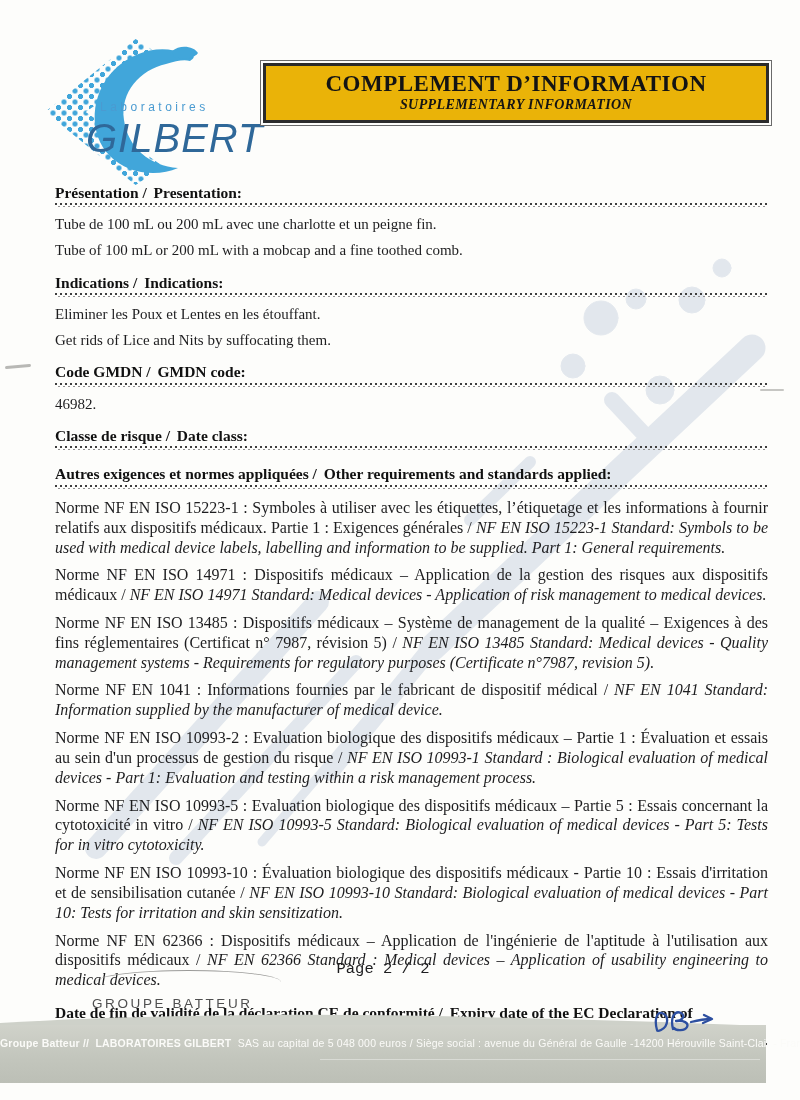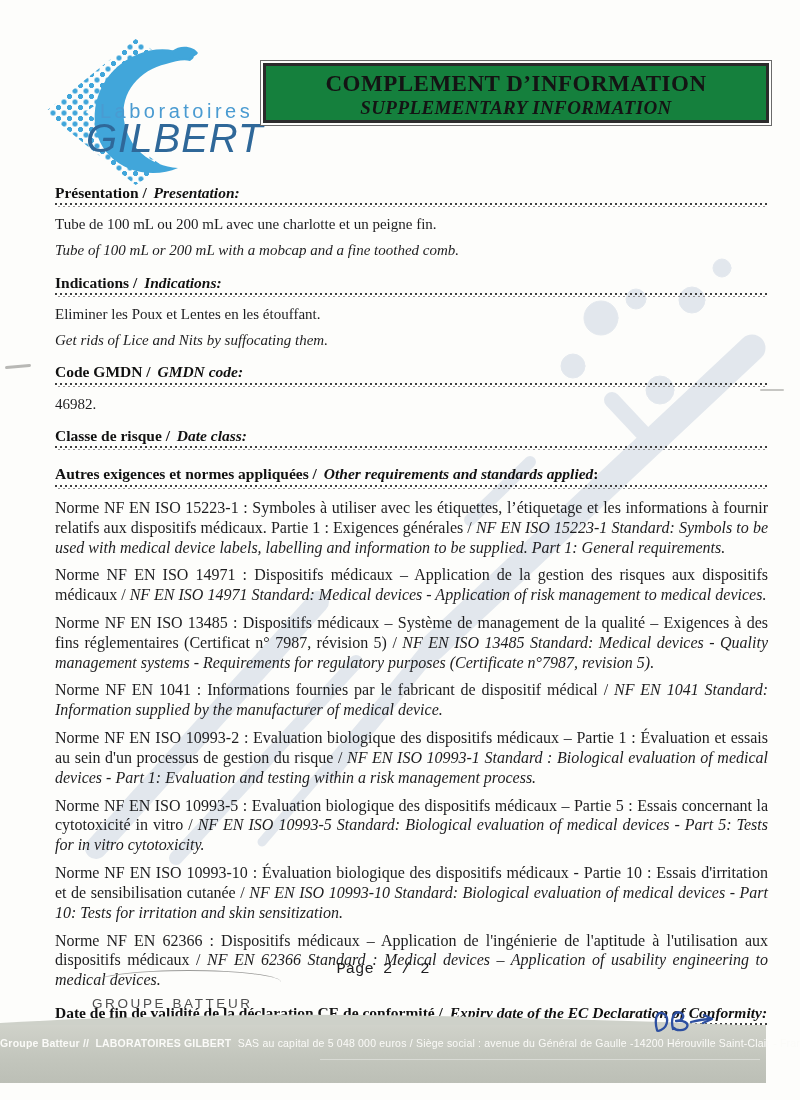--- a/index.html
+++ b/index.html
@@ -14,42 +14,42 @@
 
   
   .logo{position:absolute;left:56px;top:40px;width:200px;height:145px;z-index:2;}
   .logo-dots{position:absolute;left:-14px;top:-4px;width:156px;height:152px;
     background-image:radial-gradient(circle,#41a6da 2.3px,rgba(0,0,0,0) 2.9px),
                      radial-gradient(circle,#41a6da 2.3px,rgba(0,0,0,0) 2.9px);
     background-size:11px 11px,11px 11px;background-position:0 0,5.5px 5.5px;
     clip-path:polygon(60% 2%,2% 50%,60% 98%,78% 86%,28% 50%,78% 14%);}
   .logo-crescent{position:absolute;left:22px;top:2px;}
   .logo-labo{position:absolute;left:44px;top:60px;font-family:"Liberation Sans",sans-serif;
-    font-size:20px;letter-spacing:3.5px;color:#4a9bd1;}
+    font-size:12px;letter-spacing:3.5px;color:#4a9bd1;}
   .logo-gilbert{position:absolute;left:30px;top:78px;font-family:"Liberation Sans",sans-serif;
     font-size:40px;line-height:1;letter-spacing:1px;color:#2f6899;font-style:italic;}
 
   .title-box{position:absolute;left:263px;top:63px;width:500px;height:54px;z-index:2;
-    background:#15803d;border:3px solid #2b2b2b;box-shadow:0 0 0 2px #fdfdfb,0 0 0 3px #6a6a6a;
+    background:#eab308;border:3px solid #2b2b2b;box-shadow:0 0 0 2px #fdfdfb,0 0 0 3px #6a6a6a;
     text-align:center;}
   .title-fr{margin-top:5px;font-size:23px;font-weight:bold;letter-spacing:.5px;color:#141414;}
-  .title-en{font-size:19px;font-weight:bold;font-style:italic;letter-spacing:.4px;color:#141414;}
+  .title-en{font-size:14px;font-weight:bold;font-style:italic;letter-spacing:.4px;color:#141414;}
 
   
   .content{position:absolute;left:55px;top:183px;width:713px;z-index:2;}
   .sec{margin-bottom:13px;}
   .sec-heading{font-weight:bold;font-size:15.5px;line-height:1.25;color:#111;}
-  .h-en{font-style:italic;margin-left:3px;}
+  .h-en{margin-left:3px;}
   .h-colon{font-style:normal;}
   .rule{height:5px;margin-top:1px;
     background-image:repeating-linear-gradient(90deg,#3e3e3e 0 2px,rgba(0,0,0,0) 2px 5px),
                      repeating-linear-gradient(90deg,#929292 0 2px,rgba(0,0,0,0) 2px 5px);
     background-size:100% 2px,100% 1px;background-position:0 0,3px 3px;background-repeat:no-repeat;}
   .body-line{margin:7px 0 0;font-size:15px;line-height:1.24;}
-  .en{font-style:italic;}
+  .en{}
   .std-para{margin:8px 0 0;font-size:16px;line-height:1.24;text-align:justify;}
   .std-en{font-style:italic;}
 
   
   .page-num{position:absolute;left:0;top:960px;width:766px;text-align:center;
     font-size:15.5px;z-index:2;font-family:Liberation Mono, monospace;}
   .gb-logo{position:absolute;left:92px;top:970px;width:210px;z-index:2;
     font-family:"Liberation Sans",sans-serif;}
   .gb-arc{width:185px;height:12px;margin-left:4px;border-top:1.5px solid #9a9a98;
     border-radius:50% / 12px 12px 0 0;}

